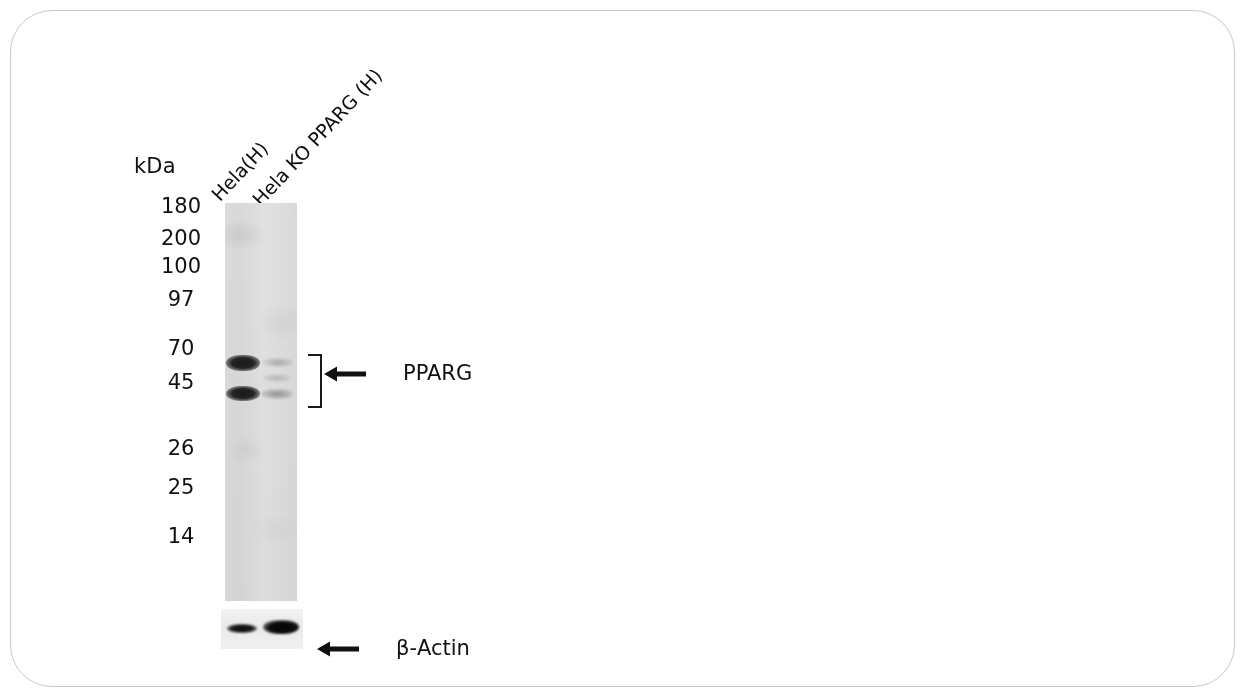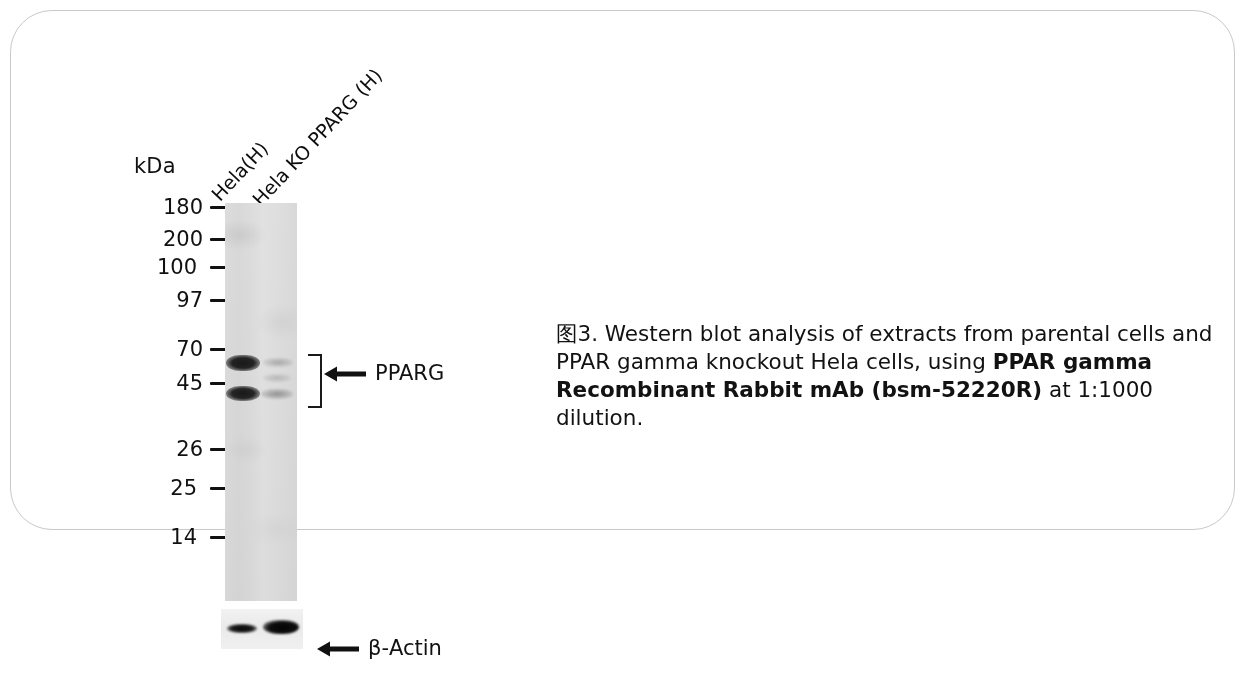--- a/index.html
+++ b/index.html
@@ -2,35 +2,35 @@
 <html><head>
 <meta charset="utf-8">
 <style>
   html,body{margin:0;padding:0;}
   body{
     width:1247px;height:699px;background:#ffffff;
     font-family:"DejaVu Sans","Liberation Sans",sans-serif;
     overflow:hidden;position:relative;
   }
   .card{
-    position:absolute;left:10px;top:10px;width:1225px;height:520px;
+    position:absolute;left:10px;top:10px;width:1225px;height:677px;
     border:1px solid #c9c9c9;border-radius:42px;background:#fff;
     box-sizing:border-box;
   }
   
   .figure{position:absolute;left:0;top:0;width:520px;height:677px;}
 
   .kda-label{
     position:absolute;left:123px;top:143px;
     font-size:21px;color:#111;letter-spacing:.2px;
   }
   .markers{position:absolute;left:120px;top:180px;width:100px;}
   .marker{
     position:absolute;height:20px;width:100px;
-    display:flex;align-items:center;justify-content:flex-end;
+    display:flex;align-items:center;justify-content:flex-end;flex-direction:column;
   }
   .marker .mk-val{
     font-size:21px;color:#111;line-height:1;
   }
   .marker .mk-tick{
     display:inline-block;width:21px;height:3px;background:#111;
     margin-left:7px;border-radius:1px;
   }
   .marker.gap .mk-tick{margin-left:13px;}
 
@@ -107,21 +107,21 @@
     transform-origin:left bottom;transform:rotate(-47deg);
   }
   .lane-label-1{left:212px;top:172px;}
   .lane-label-2{left:253px;top:177px;}
 
   
   .bracket{
     position:absolute;left:297px;top:343px;width:12px;height:50px;
     border:2.5px solid #1a1a1a;border-left:none;
   }
-  .arrow-row{position:absolute;display:flex;align-items:center;}
+  .arrow-row{position:absolute;display:flex;align-items:center;gap:28px;}
   .arrow-ppar{left:313px;top:352px;}
   .arrow-actin{left:306px;top:606px;margin-top:21px;}
   .arrow-ico{display:block;}
   .ann-text{
     font-size:21px;color:#111;margin-left:9px;line-height:1;white-space:nowrap;
   }
 
   
   .caption{
     position:absolute;left:545px;top:309px;width:662px;
@@ -204,15 +204,14 @@
 
     <div class="arrow-row arrow-actin">
       <svg class="arrow-ico" width="42" height="18" viewBox="0 0 42 18">
         <path d="M0 9 L13 1.5 L13 6.5 L42 6.5 L42 11.5 L13 11.5 L13 16.5 Z" fill="#111"></path>
       </svg>
       <span class="ann-text">β-Actin</span>
     </div>
 
   </div>
 
-  <div class="caption"><span>图3. </span><span>Western blot analysis of extracts from parental cells and PPAR gamma knockout Hela cells, using </span><b>PPAR gamma Recombinant Rabbit mAb (bsm-52220R)</b><span> at 1:1000 dilution.</span></div>
 
 </div>
 
 </body></html>

